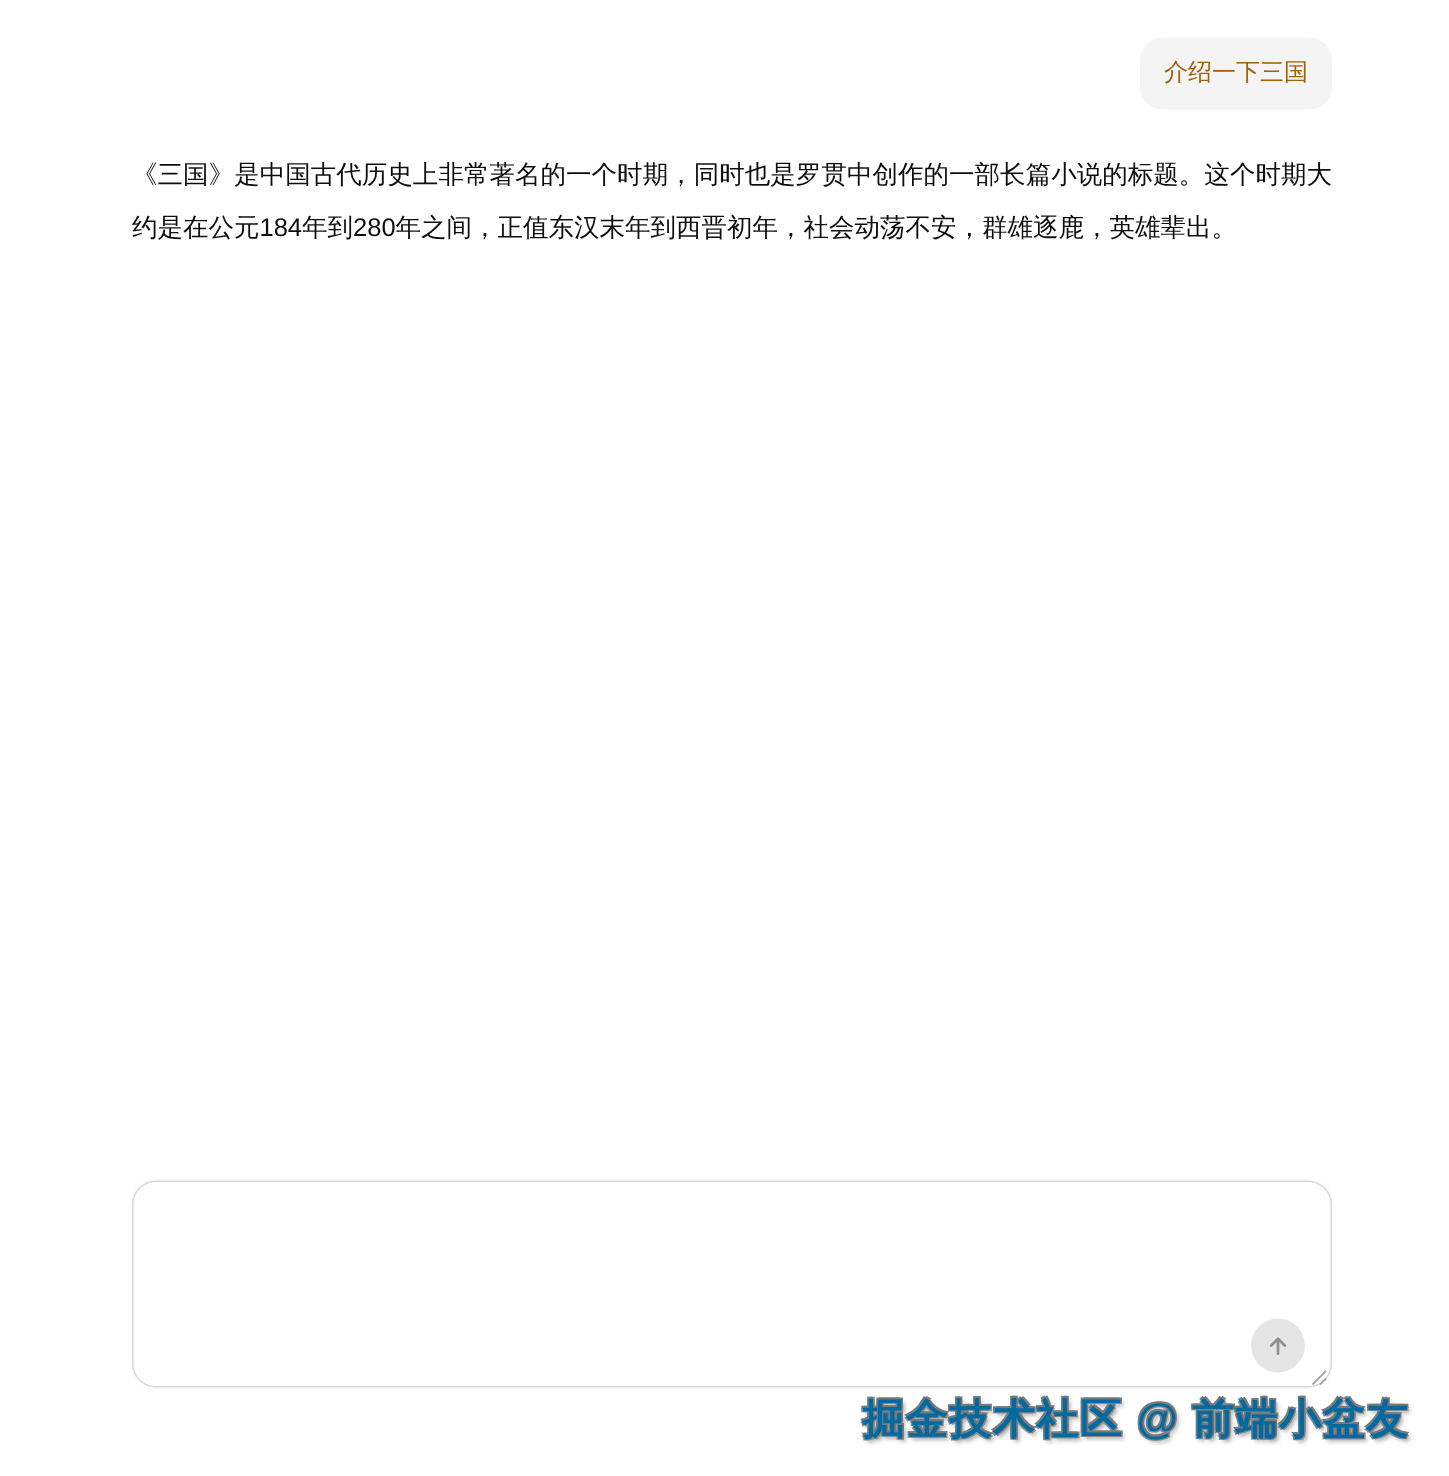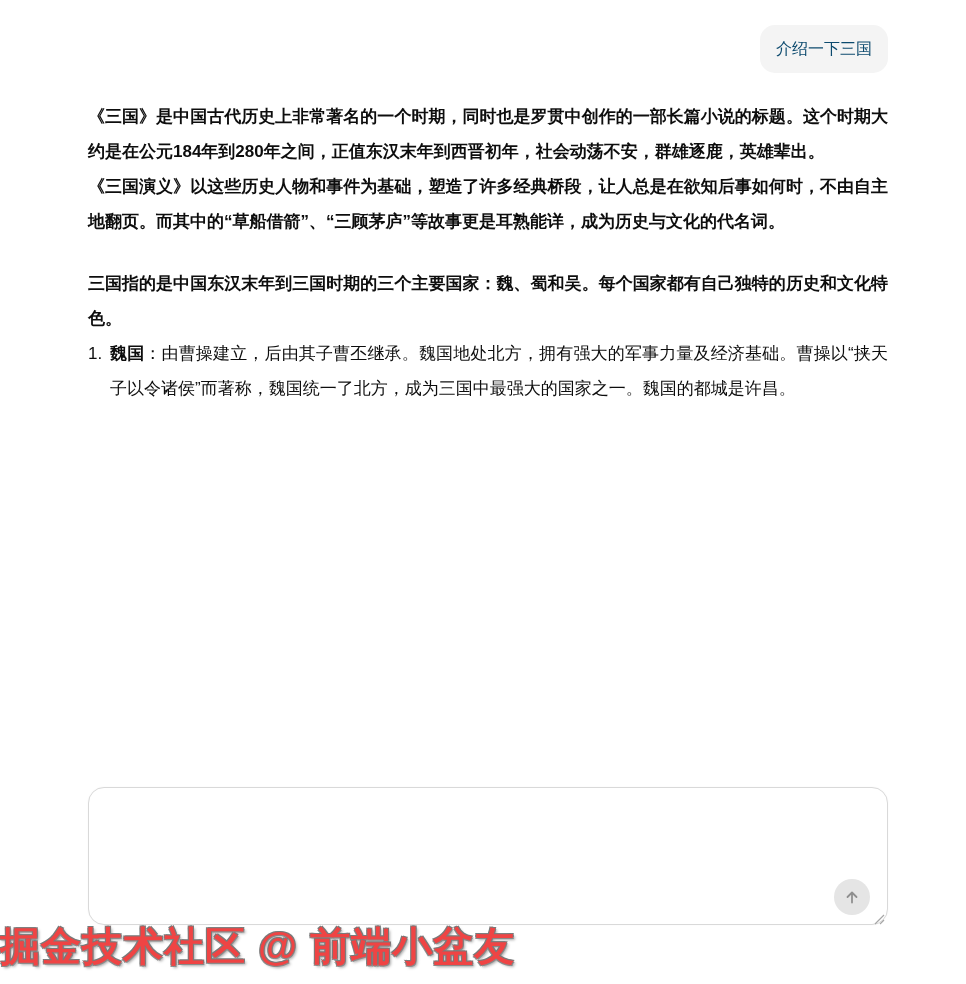--- a/index.html
+++ b/index.html
@@ -21,30 +21,30 @@
   .msg-row-user {
     display: flex;
     justify-content: flex-end;
   }
   .bubble {
     background: #f4f4f4;
     border-radius: 15px;
     padding: 13px 16px;
     font-size: 16px;
     line-height: 22px;
-    color: #0c4a6e;
+    color: #a16207;
     white-space: nowrap;
   }
   .assistant-block {
     font-size: 17px;
     line-height: 35px;
     text-align: justify;
     color: #0d0d0d;
   }
-  .assistant-block p { margin: 0; font-weight: bold; }
+  .assistant-block p { margin: 0; }
   #assistant-1 { margin-top: 26px; }
   #user-bubble-2-row { margin-top: 37px; }
   #assistant-2 { margin-top: 27px; }
   .num-list { margin: 0; }
   .list-item { display: flex; }
   .li-marker { flex: 0 0 22px; }
   .li-content { flex: 1; text-align: justify; }
   .li-term { font-weight: bold; }
   .composer {
     position: relative;
@@ -84,60 +84,49 @@
   .resize-grip {
     position: absolute;
     right: 3px;
     bottom: 3px;
     width: 11px;
     height: 11px;
     cursor: nwse-resize;
   }
   .watermark {
     margin-top: 3px;
-    text-align: left;
+    text-align: right;
     padding-right: 26px;
-    font-size: 40px;
+    font-size: 28px;
     font-weight: bold;
     line-height: 36px;
     letter-spacing: 1px;
-    color: #ef4444;
+    color: #0369a1;
     text-shadow:
       -1px -1px 0 #7a7a7a,
        1px -1px 0 #7a7a7a,
       -1px  1px 0 #8a8a8a,
        1px  1px 0 #8a8a8a,
        2px  2px 3px rgba(0,0,0,0.35);
   }
 </style>
 </head>
 <body>
 
 <div class="chat-viewport">
 
   <div class="msg-row-user">
     <div class="bubble">介绍一下三国</div>
   </div>
 
   <div class="assistant-block" id="assistant-1">
     <p>《三国》是中国古代历史上非常著名的一个时期，同时也是罗贯中创作的一部长篇小说的标题。这个时期大约是在公元184年到280年之间，正值东汉末年到西晋初年，社会动荡不安，群雄逐鹿，英雄辈出。</p>
-    <p>《三国演义》以这些历史人物和事件为基础，塑造了许多经典桥段，让人总是在欲知后事如何时，不由自主地翻页。而其中的“草船借箭”、“三顾茅庐”等故事更是耳熟能详，成为历史与文化的代名词。</p>
   </div>
 
 
-  <div class="assistant-block" id="assistant-2">
-    <p>三国指的是中国东汉末年到三国时期的三个主要国家：魏、蜀和吴。每个国家都有自己独特的历史和文化特色。</p>
-    <div class="num-list">
-      <div class="list-item">
-        <span class="li-marker">1.</span>
-        <span class="li-content"><span class="li-term">魏国</span><span>：由曹操建立，后由其子曹丕继承。魏国地处北方，拥有强大的军事力量及经济基础。曹操以“挟天子以令诸侯”而著称，魏国统一了北方，成为三国中最强大的国家之一。魏国的都城是许昌。</span></span>
-      </div>
-
-    </div>
-  </div>
 
 </div>
 
 <div class="composer">
   <textarea value="" style=""></textarea>
   <button class="send-button">
     <span style="display:flex">
       <svg width="18" height="18" viewBox="0 0 18 18">
         <path d="M9 14.5 L9 4.5 M4.5 9 L9 4.5 L13.5 9" fill="none" stroke="#8f8f8f" stroke-width="1.8" stroke-linecap="round" stroke-linejoin="round"></path>
       </svg>

